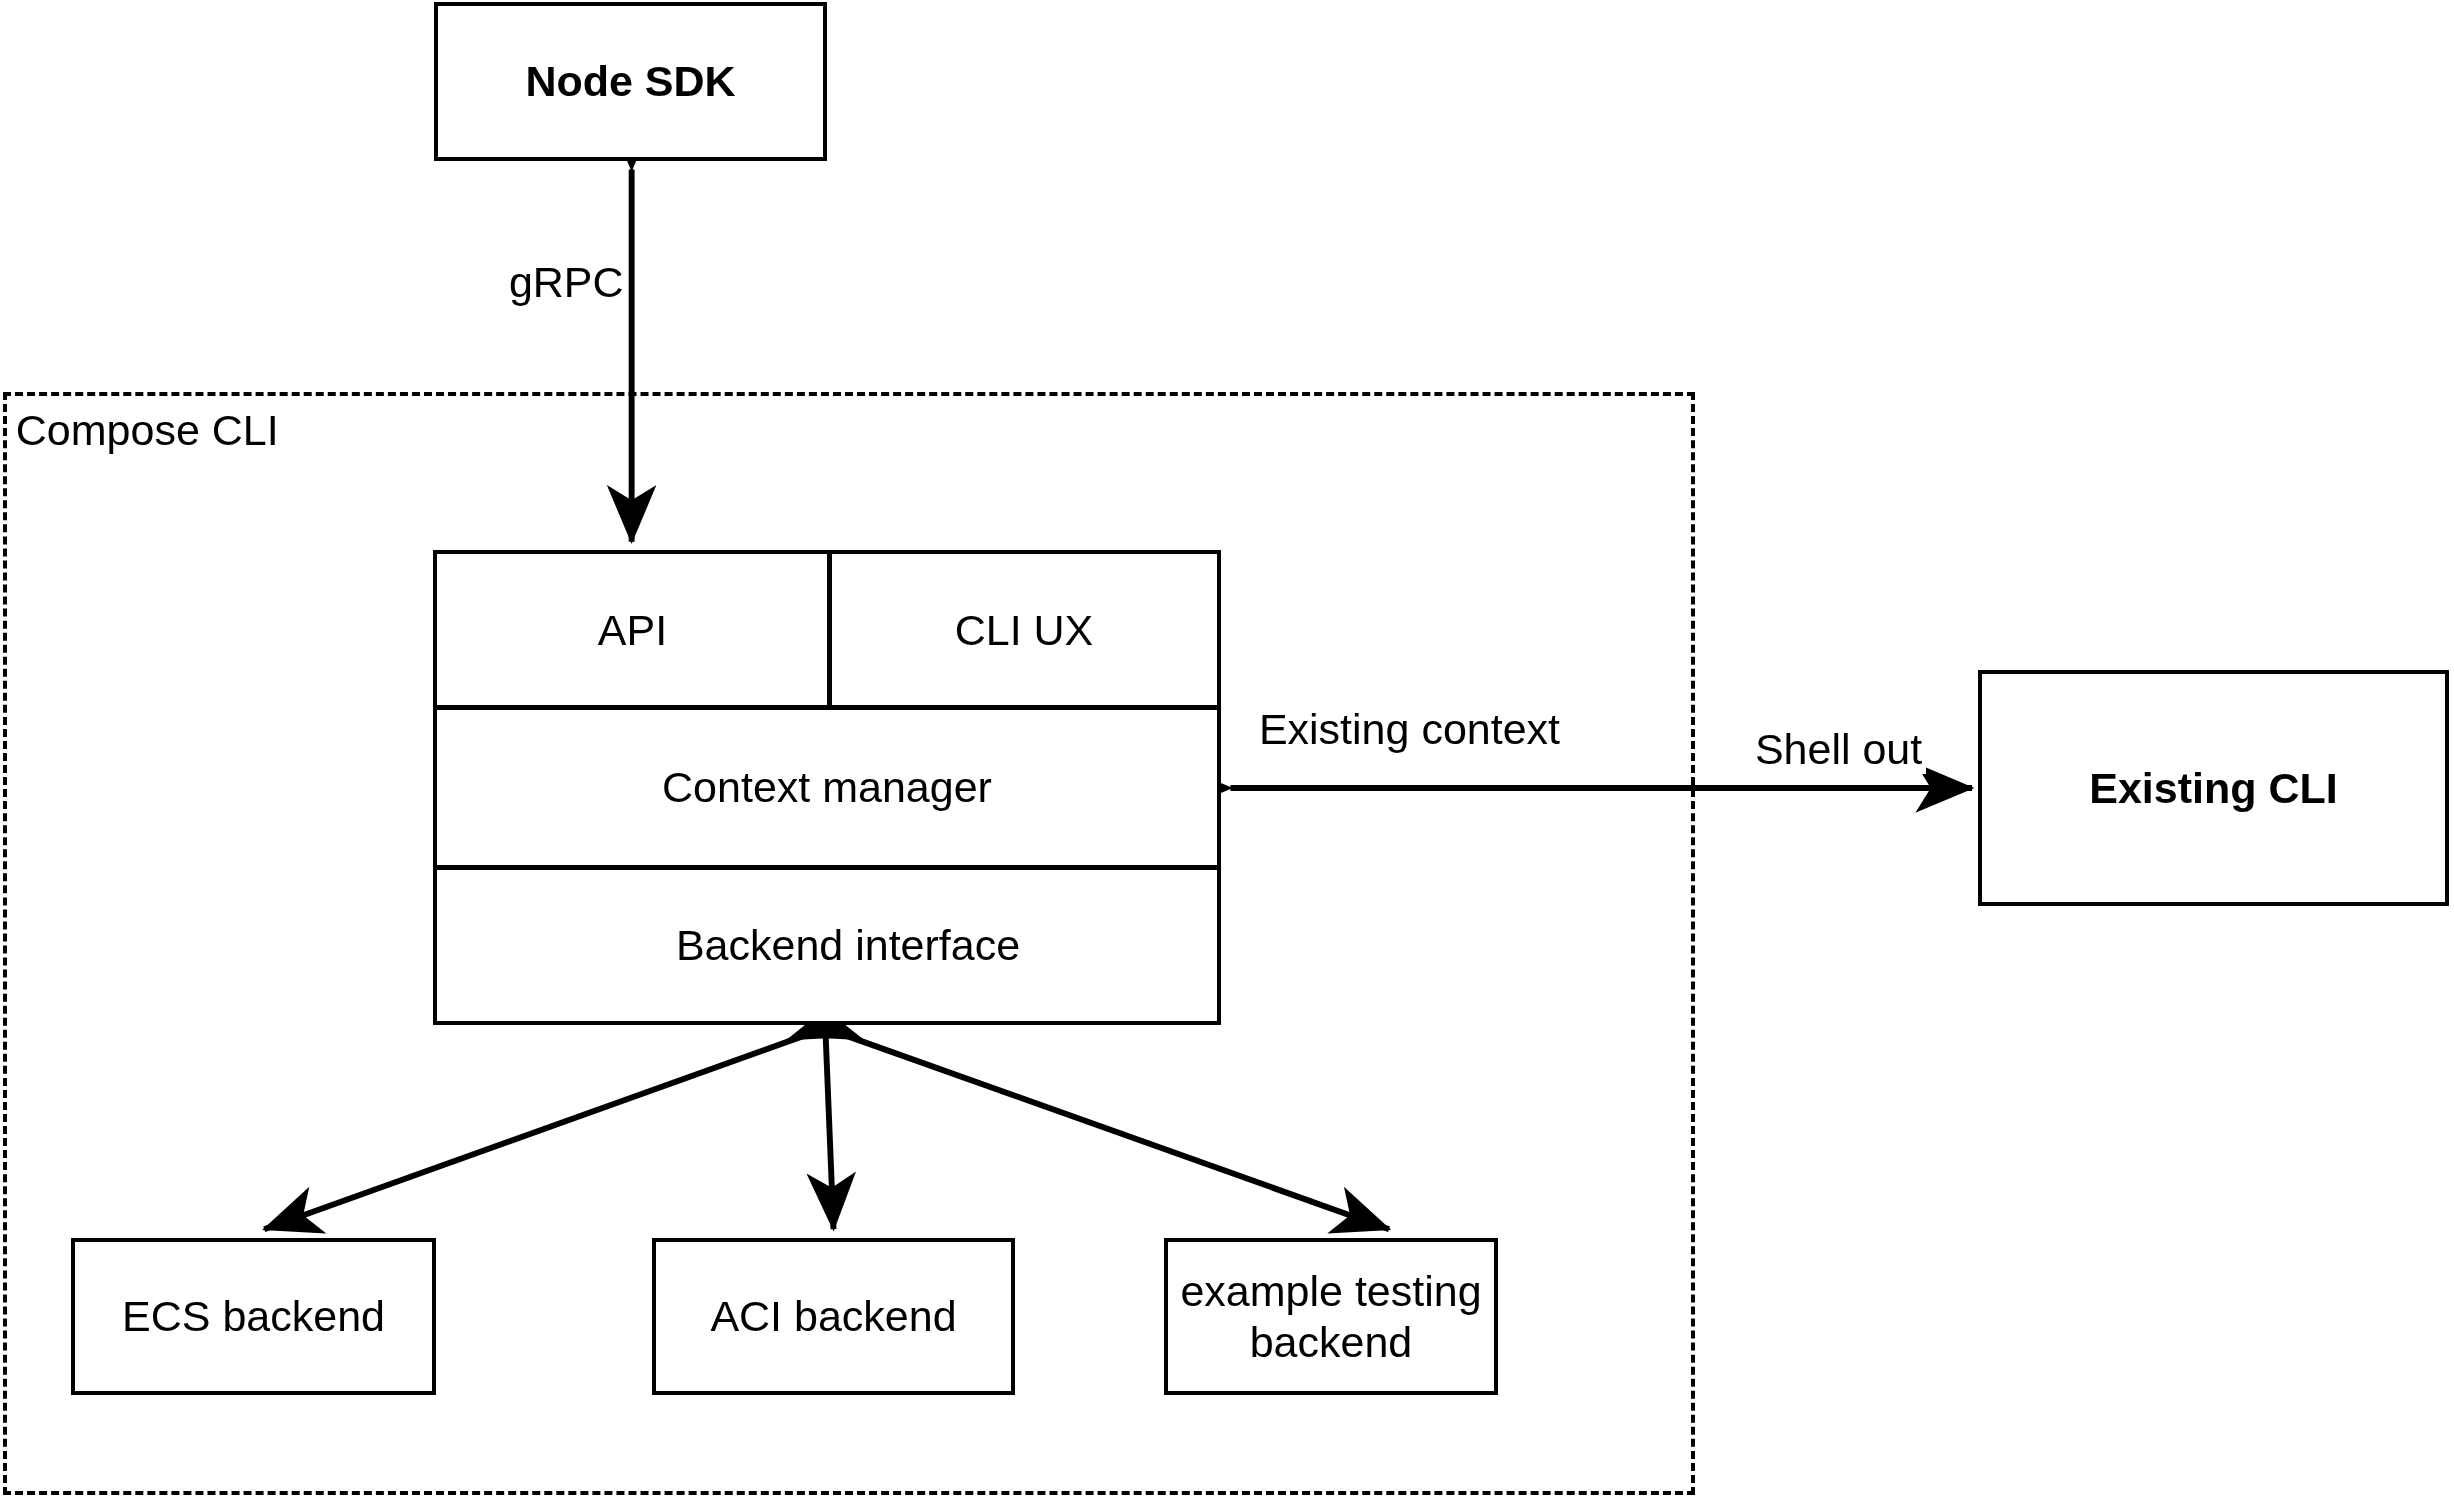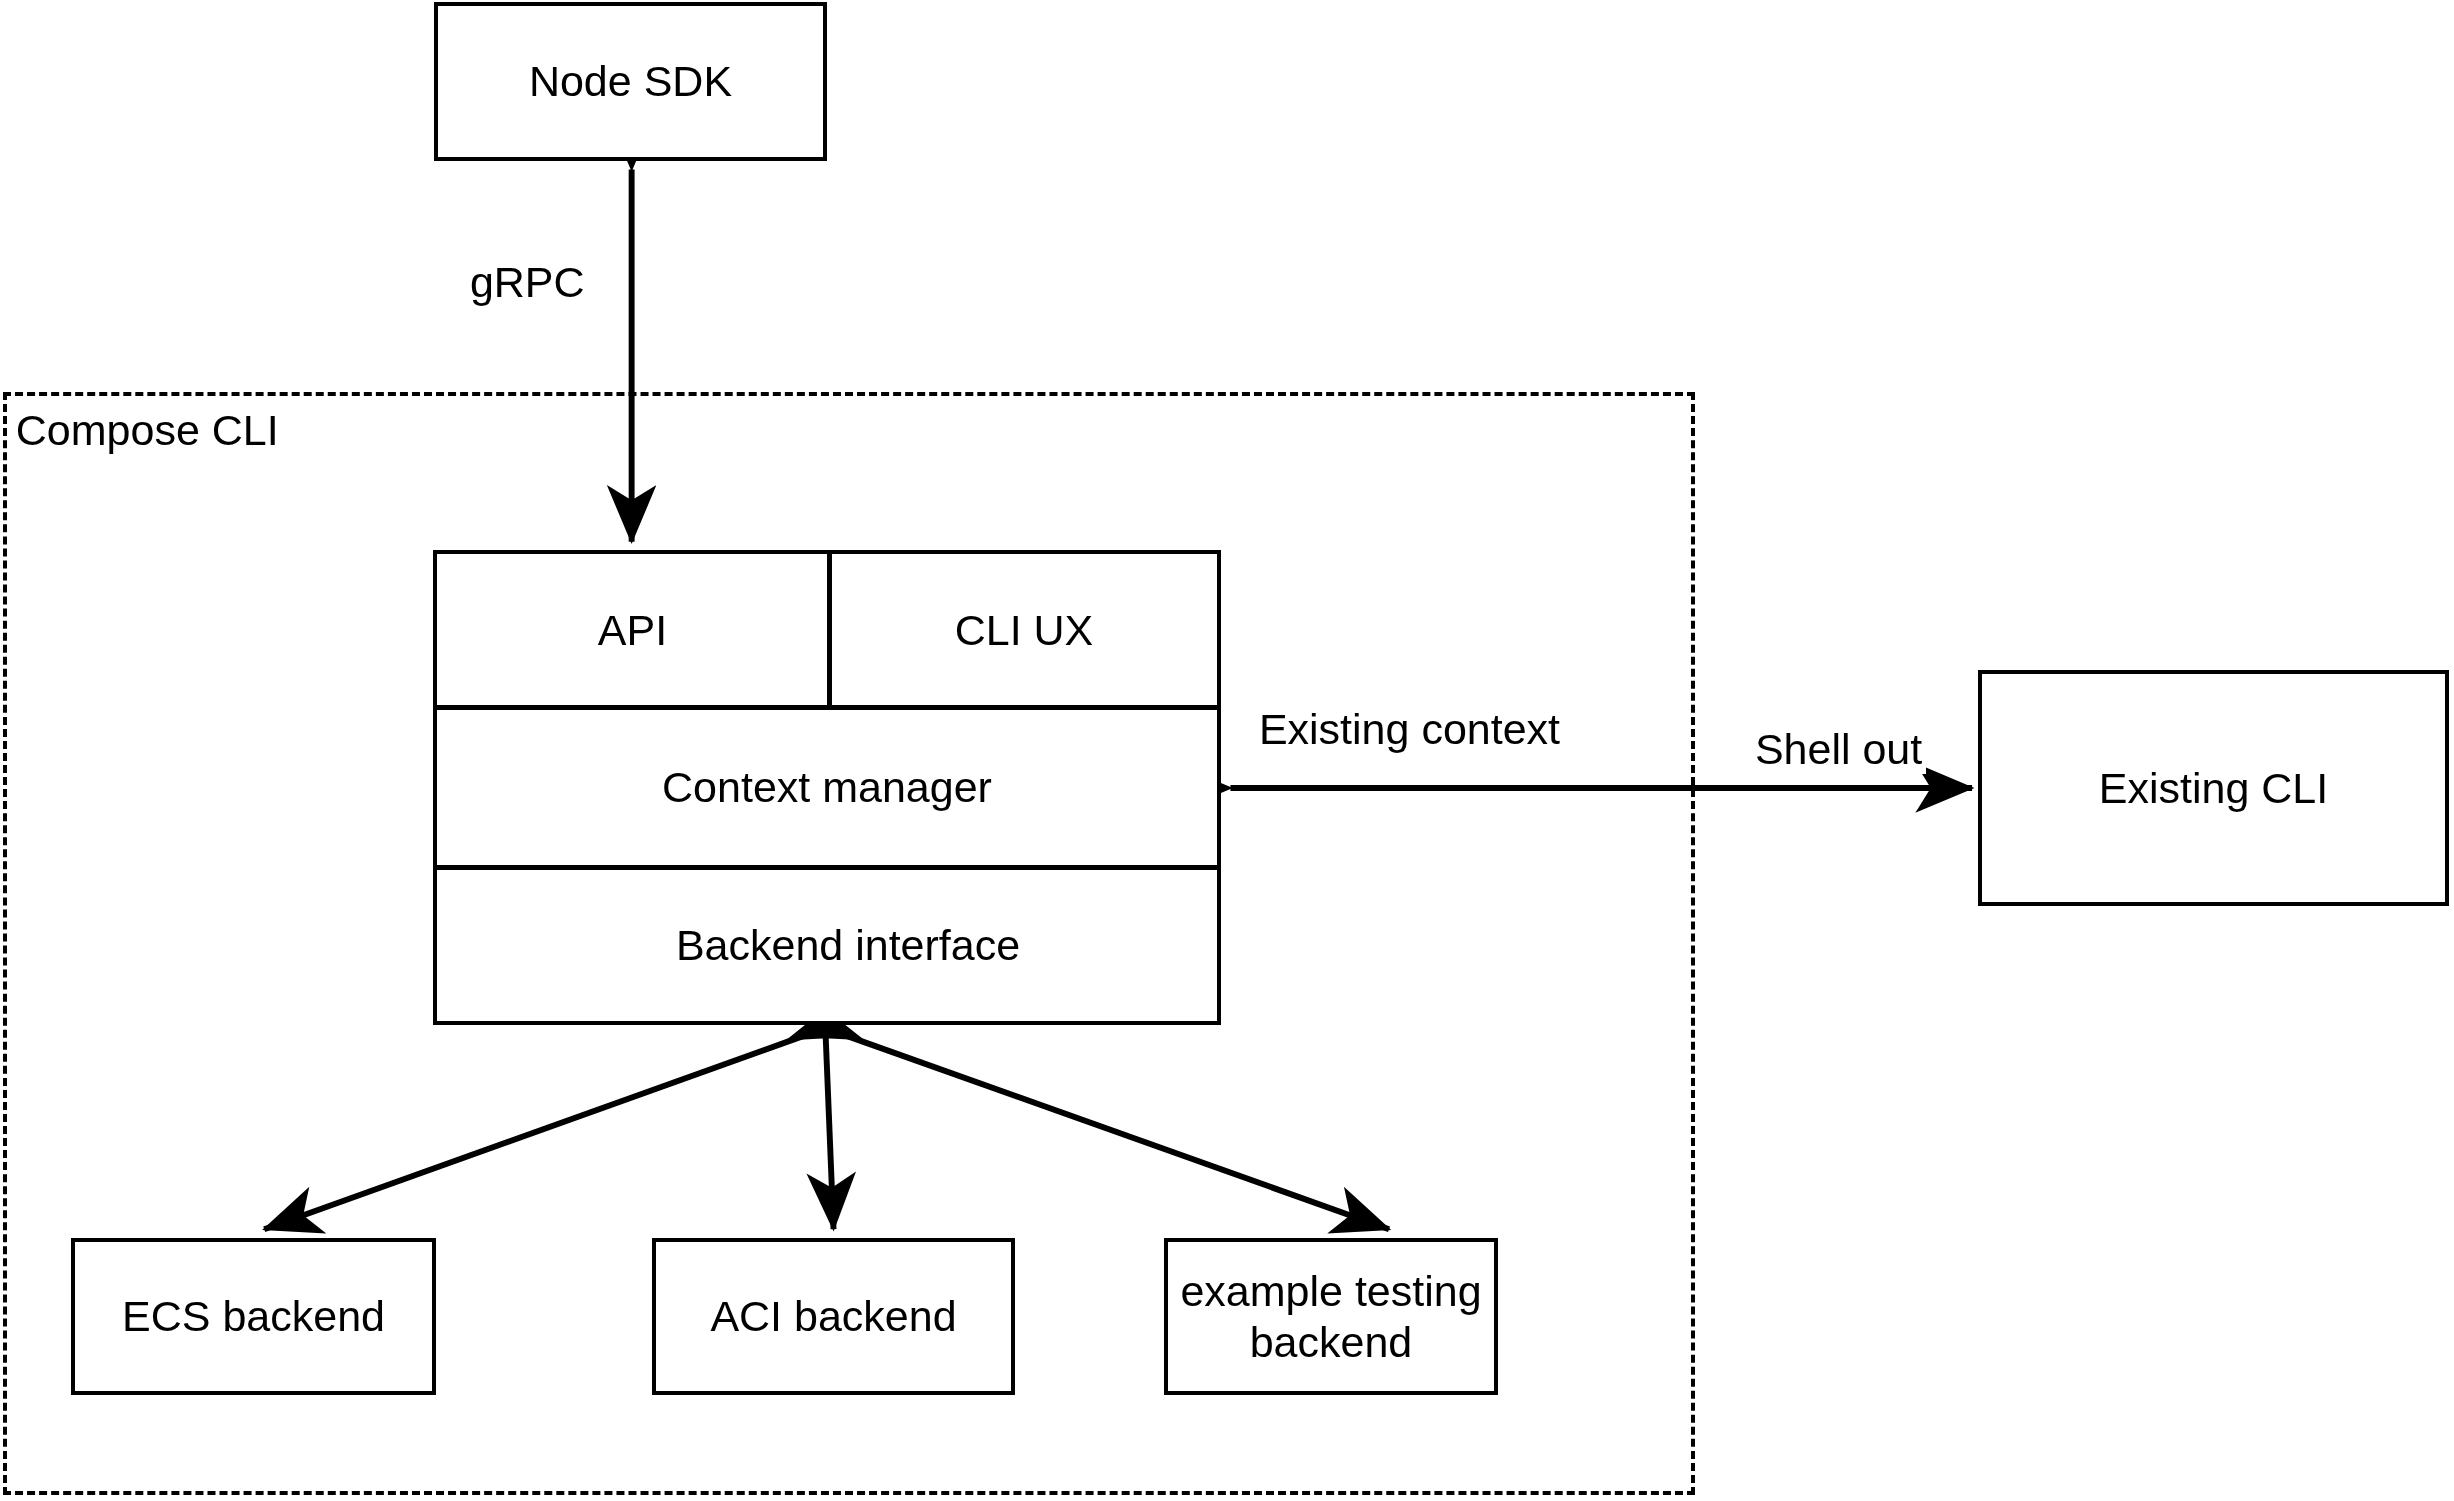--- a/index.html
+++ b/index.html
@@ -32,21 +32,21 @@
     display: flex;
     align-items: center;
     justify-content: center;
     text-align: center;
     font-size: 43px;
     color: #000000;
     line-height: 1.18;
     z-index: 3;
   }
   .node.bold {
-    font-weight: normal;
+    font-weight: bold;
   }
   .cell {
     position: absolute;
     box-sizing: border-box;
     background: transparent;
     display: flex;
     align-items: center;
     justify-content: center;
     text-align: center;
     font-size: 43px;
@@ -116,21 +116,21 @@
 
     <line x1="1249" y1="800" x2="2002" y2="800" stroke="#000000" stroke-width="6" marker-start="url(#ah)" marker-end="url(#ah)"></line>
 
     <line x1="815" y1="1052" x2="268" y2="1248" stroke="#000000" stroke-width="6" marker-start="url(#ah)" marker-end="url(#ah)"></line>
 
     <line x1="838" y1="1052" x2="846" y2="1248" stroke="#000000" stroke-width="6" marker-start="url(#ah)" marker-end="url(#ah)"></line>
 
     <line x1="860" y1="1052" x2="1410" y2="1248" stroke="#000000" stroke-width="6" marker-start="url(#ah)" marker-end="url(#ah)"></line>
   </svg>
 
-  <div class="edge-label" style="left:466px; top:258px;">gRPC</div>
+  <div class="edge-label" style="left:505px; top:258px;">gRPC</div>
 
   <div class="edge-label" style="left:1255px; top:705px;">Existing context</div>
 
   <div class="edge-label" style="left:1751px; top:725px;">Shell out</div>
 
   <div class="node bold" style="left:434px; top:2px; width:393px; height:159px;">Node SDK</div>
 
   <div class="node bold" style="left:1978px; top:670px; width:471px; height:236px;">Existing CLI</div>
 
   <div class="stack-outline" style="left:433px; top:550px; width:788px; height:475px;"></div>

